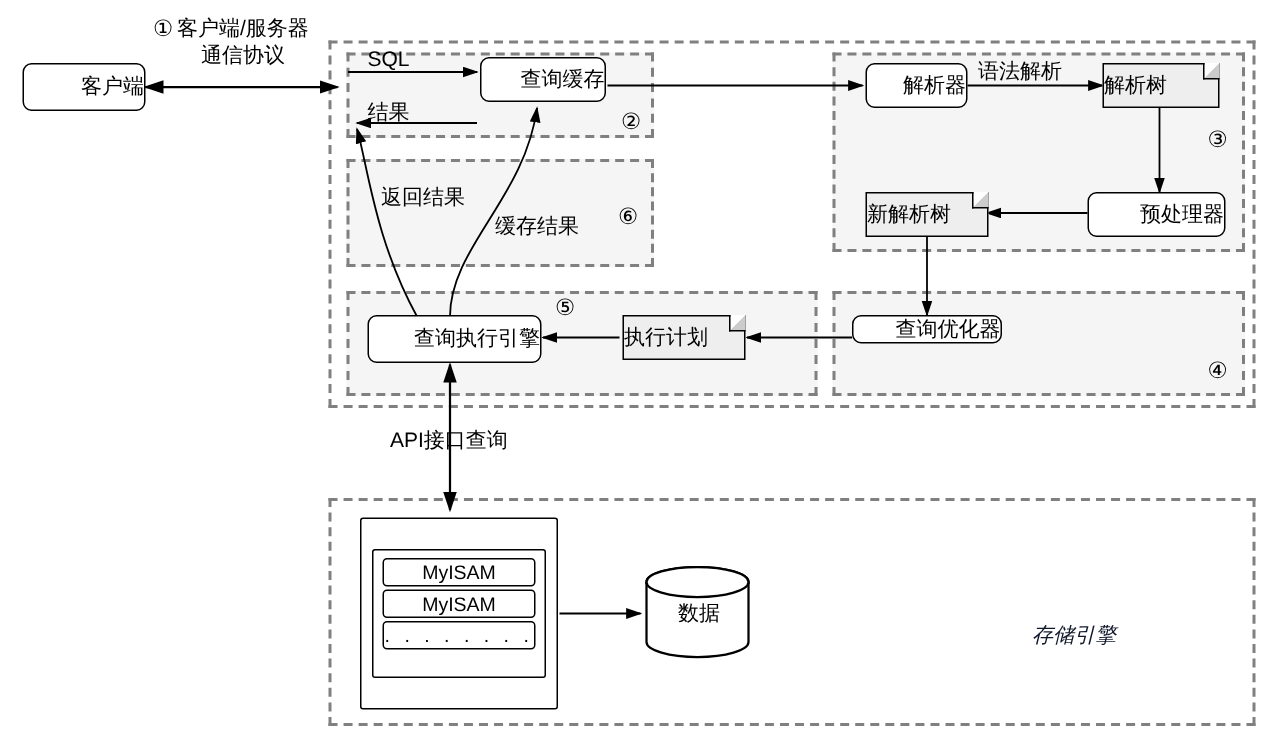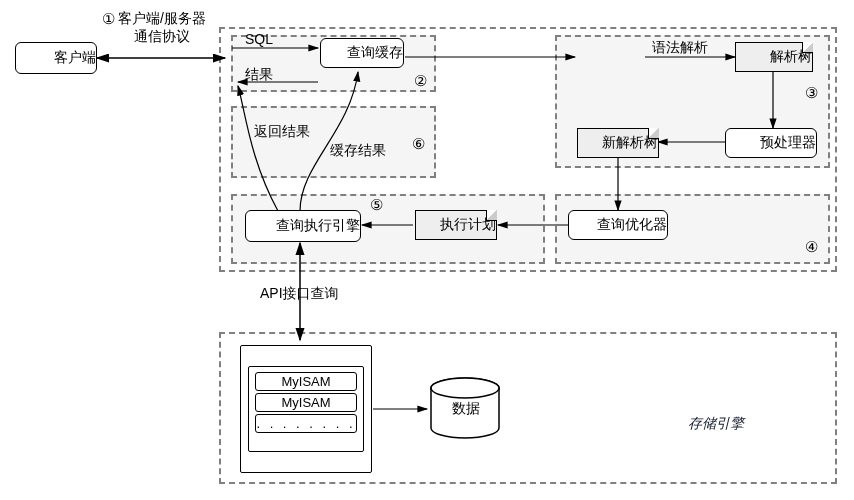--- a/index.html
+++ b/index.html
@@ -3,21 +3,21 @@
 <meta charset="utf-8">
 <style>
   body { margin:0; font-family: "Microsoft YaHei", Arial, sans-serif; font-size:14px; background:#fff; }
   .stage { position:relative; width:854px; height:500px; }
   svg { position:absolute; top:0; left:0; }
   .box { position:absolute; border:1.5px solid #000; border-radius:6px; background:#fff; text-align:center; display:flex; align-items:center; justify-content:flex-end; box-sizing:border-box; }
   .plain { border-radius:0; border-width:1px; }
   .dash { position:absolute; border:2px dashed #808080; background:rgba(0,0,0,0.04); box-sizing:border-box; }
   .lbl { position:absolute; white-space:nowrap; }
   .circ { position:absolute; font-size:15px; }
-  .folded { position:absolute; background:#eee; border:1px solid #000; box-sizing:border-box; text-align:center; display:flex; align-items:center; justify-content:flex-end; }
+  .folded { position:absolute; background:#eee; border:1px solid #000; box-sizing:border-box; text-align:center; display:flex; align-items:center; justify-content:flex-start; }
   .folded::after { content:""; position:absolute; top:-1px; right:-1px; width:10px; height:10px; background:linear-gradient(135deg,#fff 50%, #ccc 50%); border-left:1px solid #000; border-bottom:1px solid #000; }
   .engine-item { border:1px solid #000; border-radius:3px; margin:2px 6px; font-size:13px; padding:1px 0; text-align:center; }
   .dots { letter-spacing:3px; }
 </style>
 </head>
 <body>
 
 <div class="stage">
 
 <div class="dash" style="left:219px; top:27px; width:618px; height:245px; background:#fff;"></div>
@@ -82,34 +82,37 @@
 <div class="circ" style="left:102px; top:10px;">①</div>
 
 <div class="lbl" style="left:245px; top:31px;">SQL</div>
 <div class="lbl" style="left:245px; top:66px;">结果</div>
 
 <div class="box" style="left:320px; top:38px; width:84px; height:30px;">
       <span>查询缓存</span>
     </div>
 <div class="circ" style="left:414px; top:72px;">②</div>
 
+<div class="box" style="left:577px; top:42px; width:68px; height:30px;">
+      <span>解析器</span>
+    </div>
 <div class="lbl" style="left:652px; top:39px;">语法解析</div>
 <div class="folded" style="left:735px; top:42px; width:78px; height:30px;">
       <span>解析树</span>
     </div>
 <div class="circ" style="left:805px; top:84px;">③</div>
 
 <div class="folded" style="left:577px; top:128px; width:82px; height:30px;">
       <span>新解析树</span>
     </div>
 <div class="box" style="left:725px; top:128px; width:92px; height:30px;">
       <span>预处理器</span>
     </div>
 
-<div class="box" style="left:568px; top:210px; width:100px; height:30px;">
+<div class="box" style="left:568px; top:210px; width:100px; height:19px;">
       <span>查询优化器</span>
     </div>
 <div class="circ" style="left:805px; top:238px;">④</div>
 
 <div class="folded" style="left:415px; top:210px; width:82px; height:30px;">
       <span>执行计划</span>
     </div>
 <div class="box" style="left:245px; top:210px; width:116px; height:32px;">
       <span>查询执行引擎</span>
     </div>

